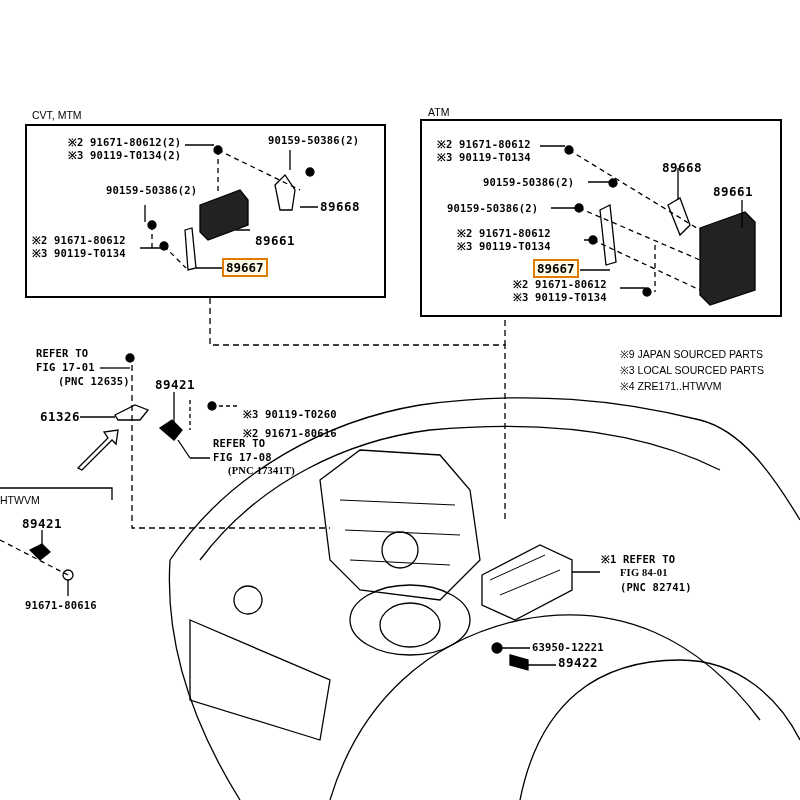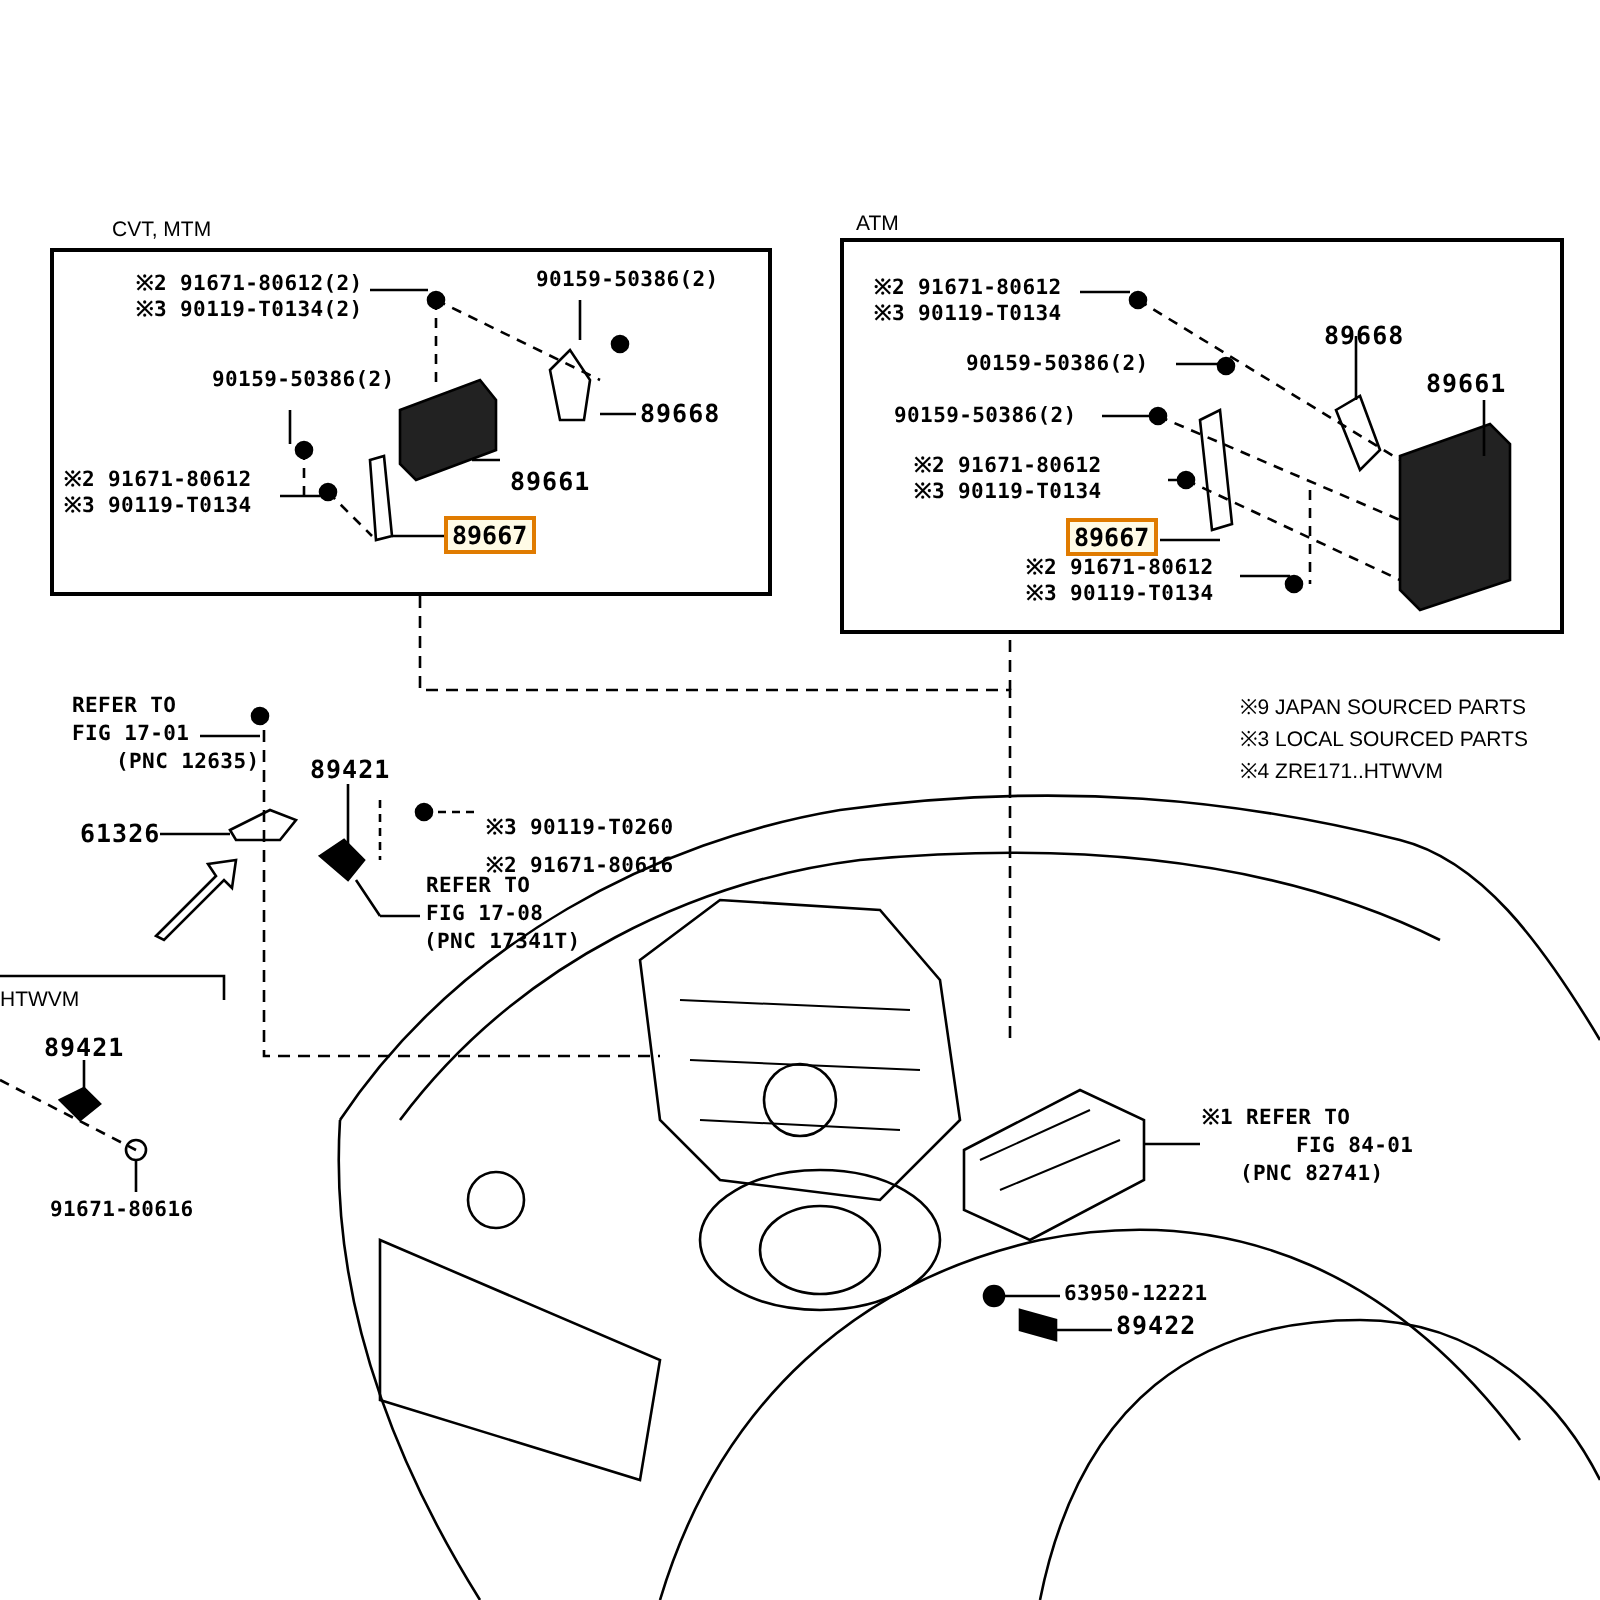--- a/index.html
+++ b/index.html
@@ -84,21 +84,21 @@
     <circle cx="497" cy="648" r="5" fill="#000"></circle>
     <path d="M510 655 L528 660 L528 670 L510 665 Z" fill="#000"></path>
     <path d="M502 648 H530 M528 665 H556 M572 572 H600"></path>
   </g>
 </svg>
 
 <div class="note" style="left:620px; top:346px;">※9 JAPAN SOURCED PARTS</div>
 <div class="note" style="left:620px; top:362px;text-align:right;">※3 LOCAL SOURCED PARTS</div>
 <div class="note" style="left:620px; top:378px;">※4 ZRE171..HTWVM</div>
 
-<div class="sec" style="left:32px; top:109px;margin-left:24px;">CVT, MTM</div>
+<div class="sec" style="left:32px; top:109px;">CVT, MTM</div>
 <div class="box" style="left:25px; top:124px; width:357px; height:170px;"></div>
 <div class="lbl" style="left:68px; top:136px;">※2 91671-80612(2)</div>
 <div class="lbl" style="left:68px; top:149px;">※3 90119-T0134(2)</div>
 <div class="lbl" style="left:268px; top:134px;">90159-50386(2)</div>
 <div class="lbl" style="left:106px; top:184px;">90159-50386(2)</div>
 <div class="lbl" style="left:32px; top:234px;">※2 91671-80612</div>
 <div class="lbl" style="left:32px; top:247px;">※3 90119-T0134</div>
 <div class="lbl pn" style="left:320px; top:201px;">89668</div>
 <div class="lbl pn" style="left:255px; top:235px;">89661</div>
 <div class="hl" style="left: 222px; top: 258px; border-color: rgb(224, 123, 0); background: rgb(255, 251, 230);">89667</div>
@@ -119,22 +119,22 @@
 
 <div class="lbl" style="left:36px; top:347px;">REFER TO</div>
 <div class="lbl" style="left:36px; top:361px;">FIG 17-01</div>
 <div class="lbl" style="left:34px; top:375px;margin-left:24px;">(PNC 12635)</div>
 <div class="lbl pn" style="left:40px; top:411px;">61326</div>
 <div class="lbl pn" style="left:155px; top:379px;">89421</div>
 <div class="lbl" style="left:243px; top:395px;margin-top:32px;">※2 91671-80616</div>
 <div class="lbl" style="left:243px; top:408px;">※3 90119-T0260</div>
 <div class="lbl" style="left:213px; top:437px;">REFER TO</div>
 <div class="lbl" style="left:213px; top:451px;">FIG 17-08</div>
-<div class="lbl" style="left:212px; top:465px;">(PNC 17341T)</div>
+<div class="lbl" style="left:228px; top:465px;font-family:Liberation Serif, serif;">(PNC 17341T)</div>
 <div class="lbl" style="left:601px; top:553px;">※1 REFER TO</div>
-<div class="lbl" style="left:648px; top:567px;">FIG 84-01</div>
+<div class="lbl" style="left:620px; top:567px;font-family:Liberation Serif, serif;">FIG 84-01</div>
 <div class="lbl" style="left:620px; top:581px;">(PNC 82741)</div>
 <div class="lbl" style="left:532px; top:641px;">63950-12221</div>
 <div class="lbl pn" style="left:558px; top:657px;">89422</div>
 
 <div class="sec" style="left:0px; top:494px;">HTWVM</div>
 <div class="lbl pn" style="left:22px; top:518px;">89421</div>
 <div class="lbl" style="left:25px; top:599px;">91671-80616</div>
 
 </body></html>

